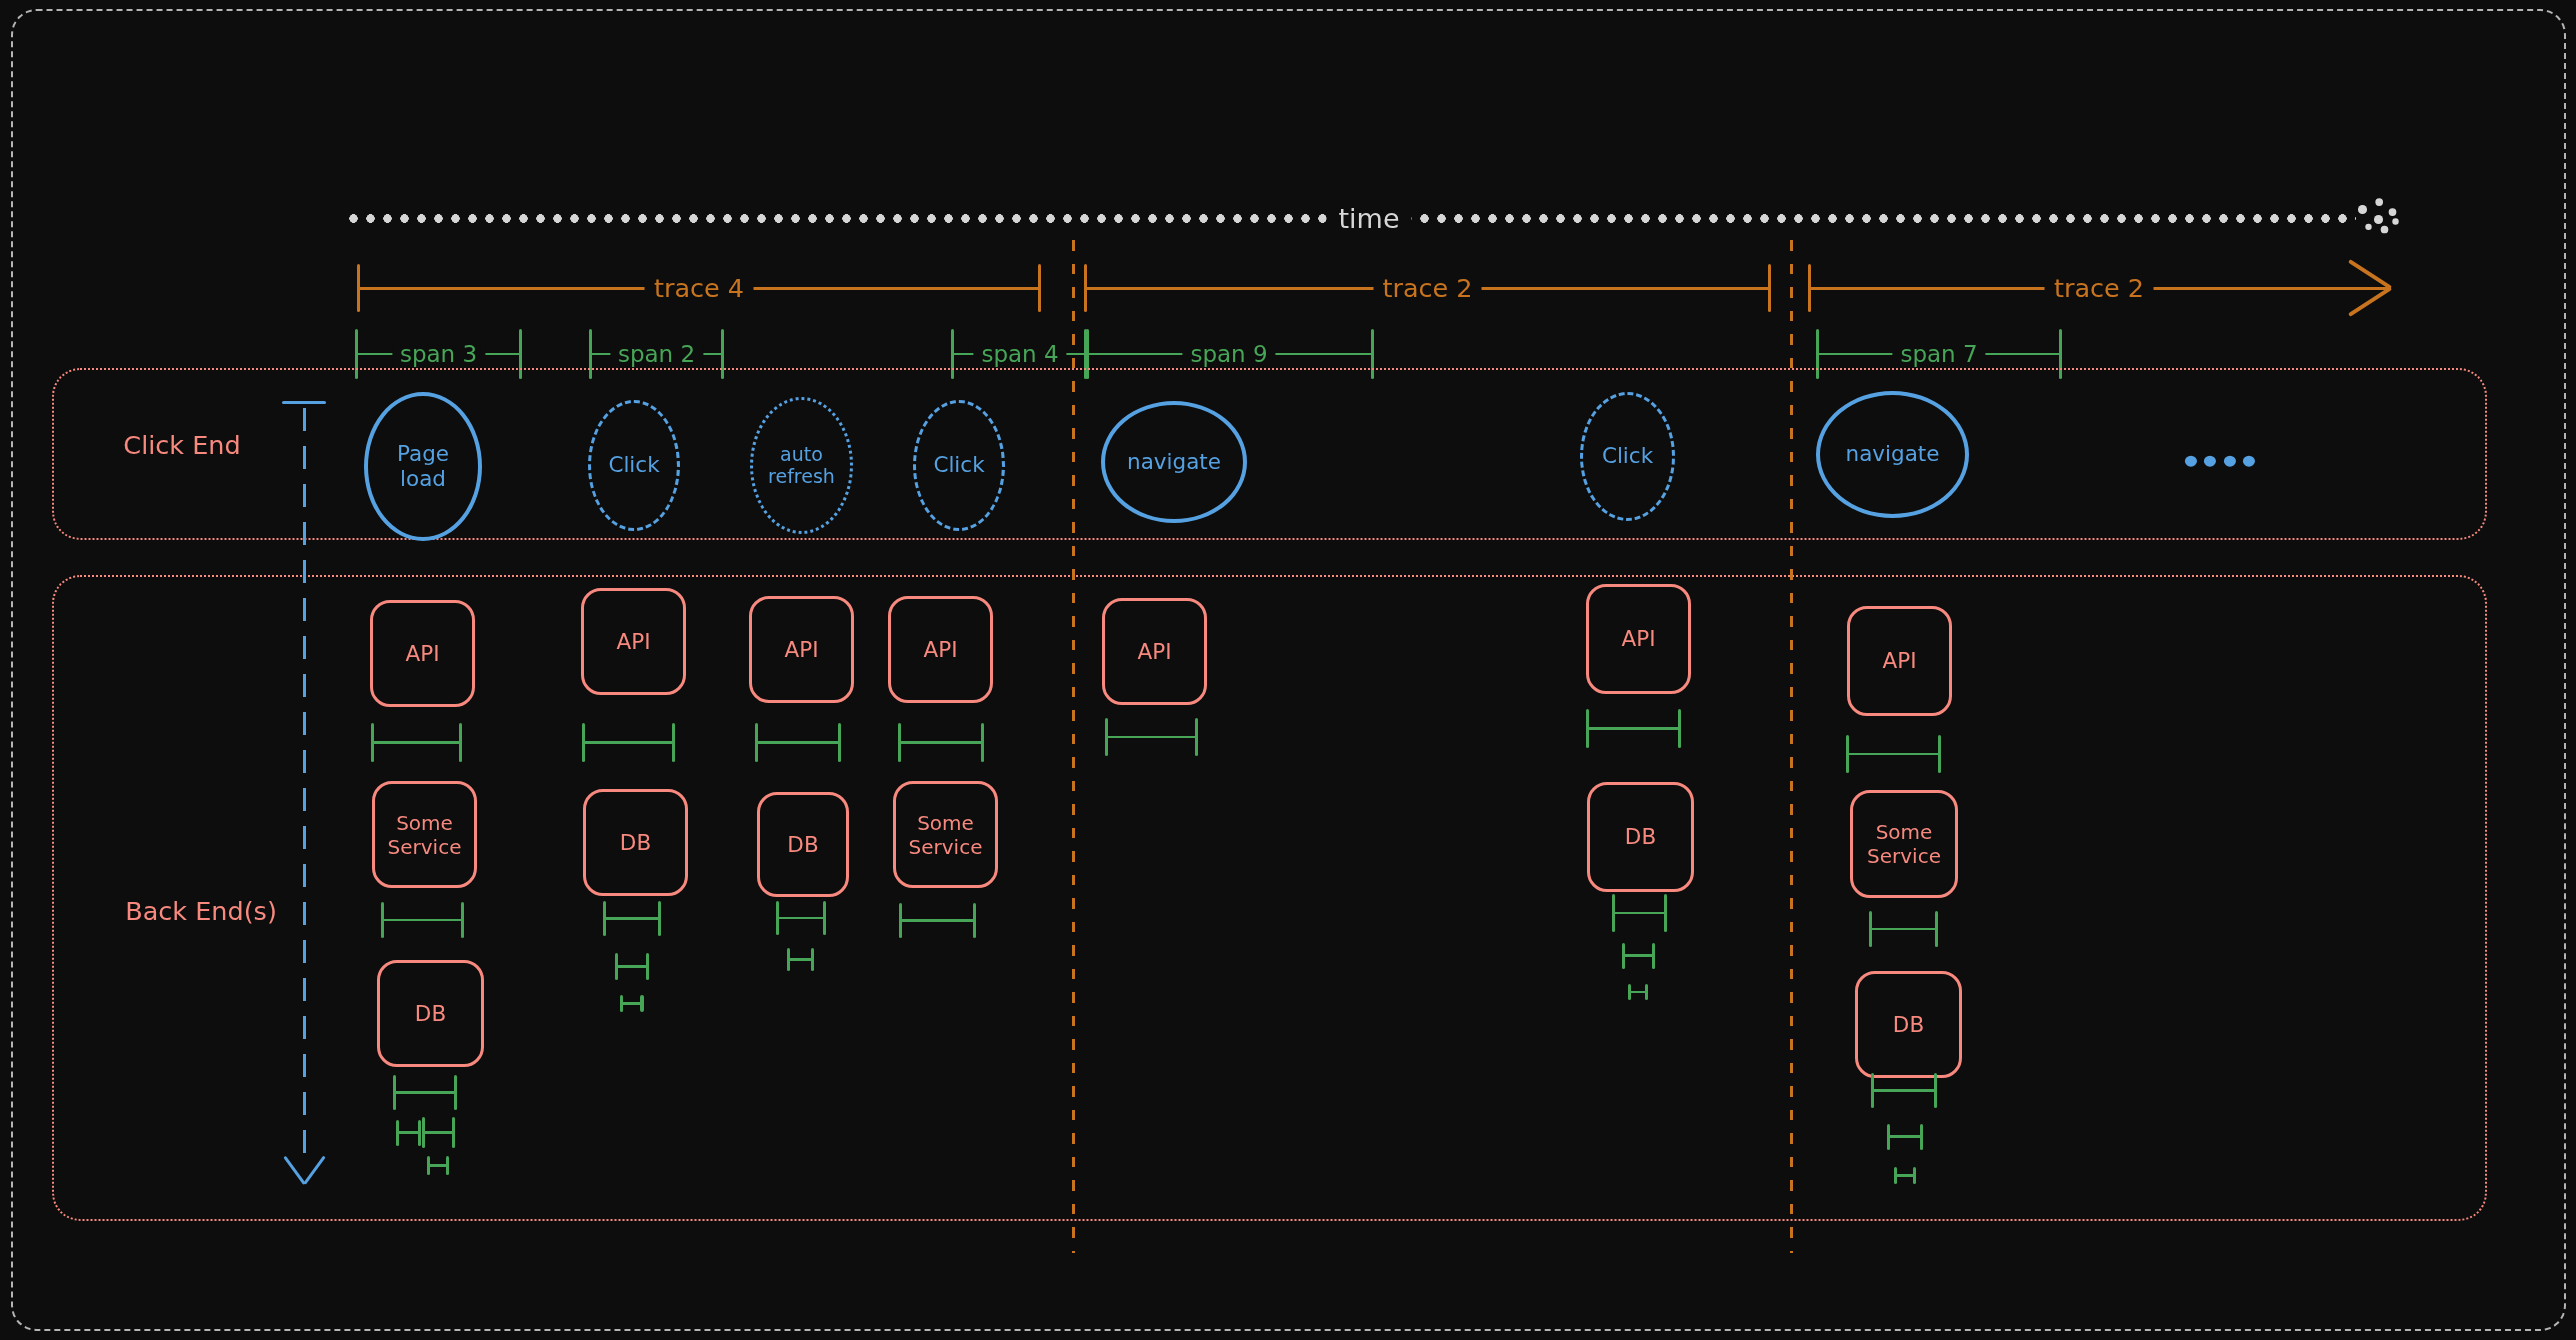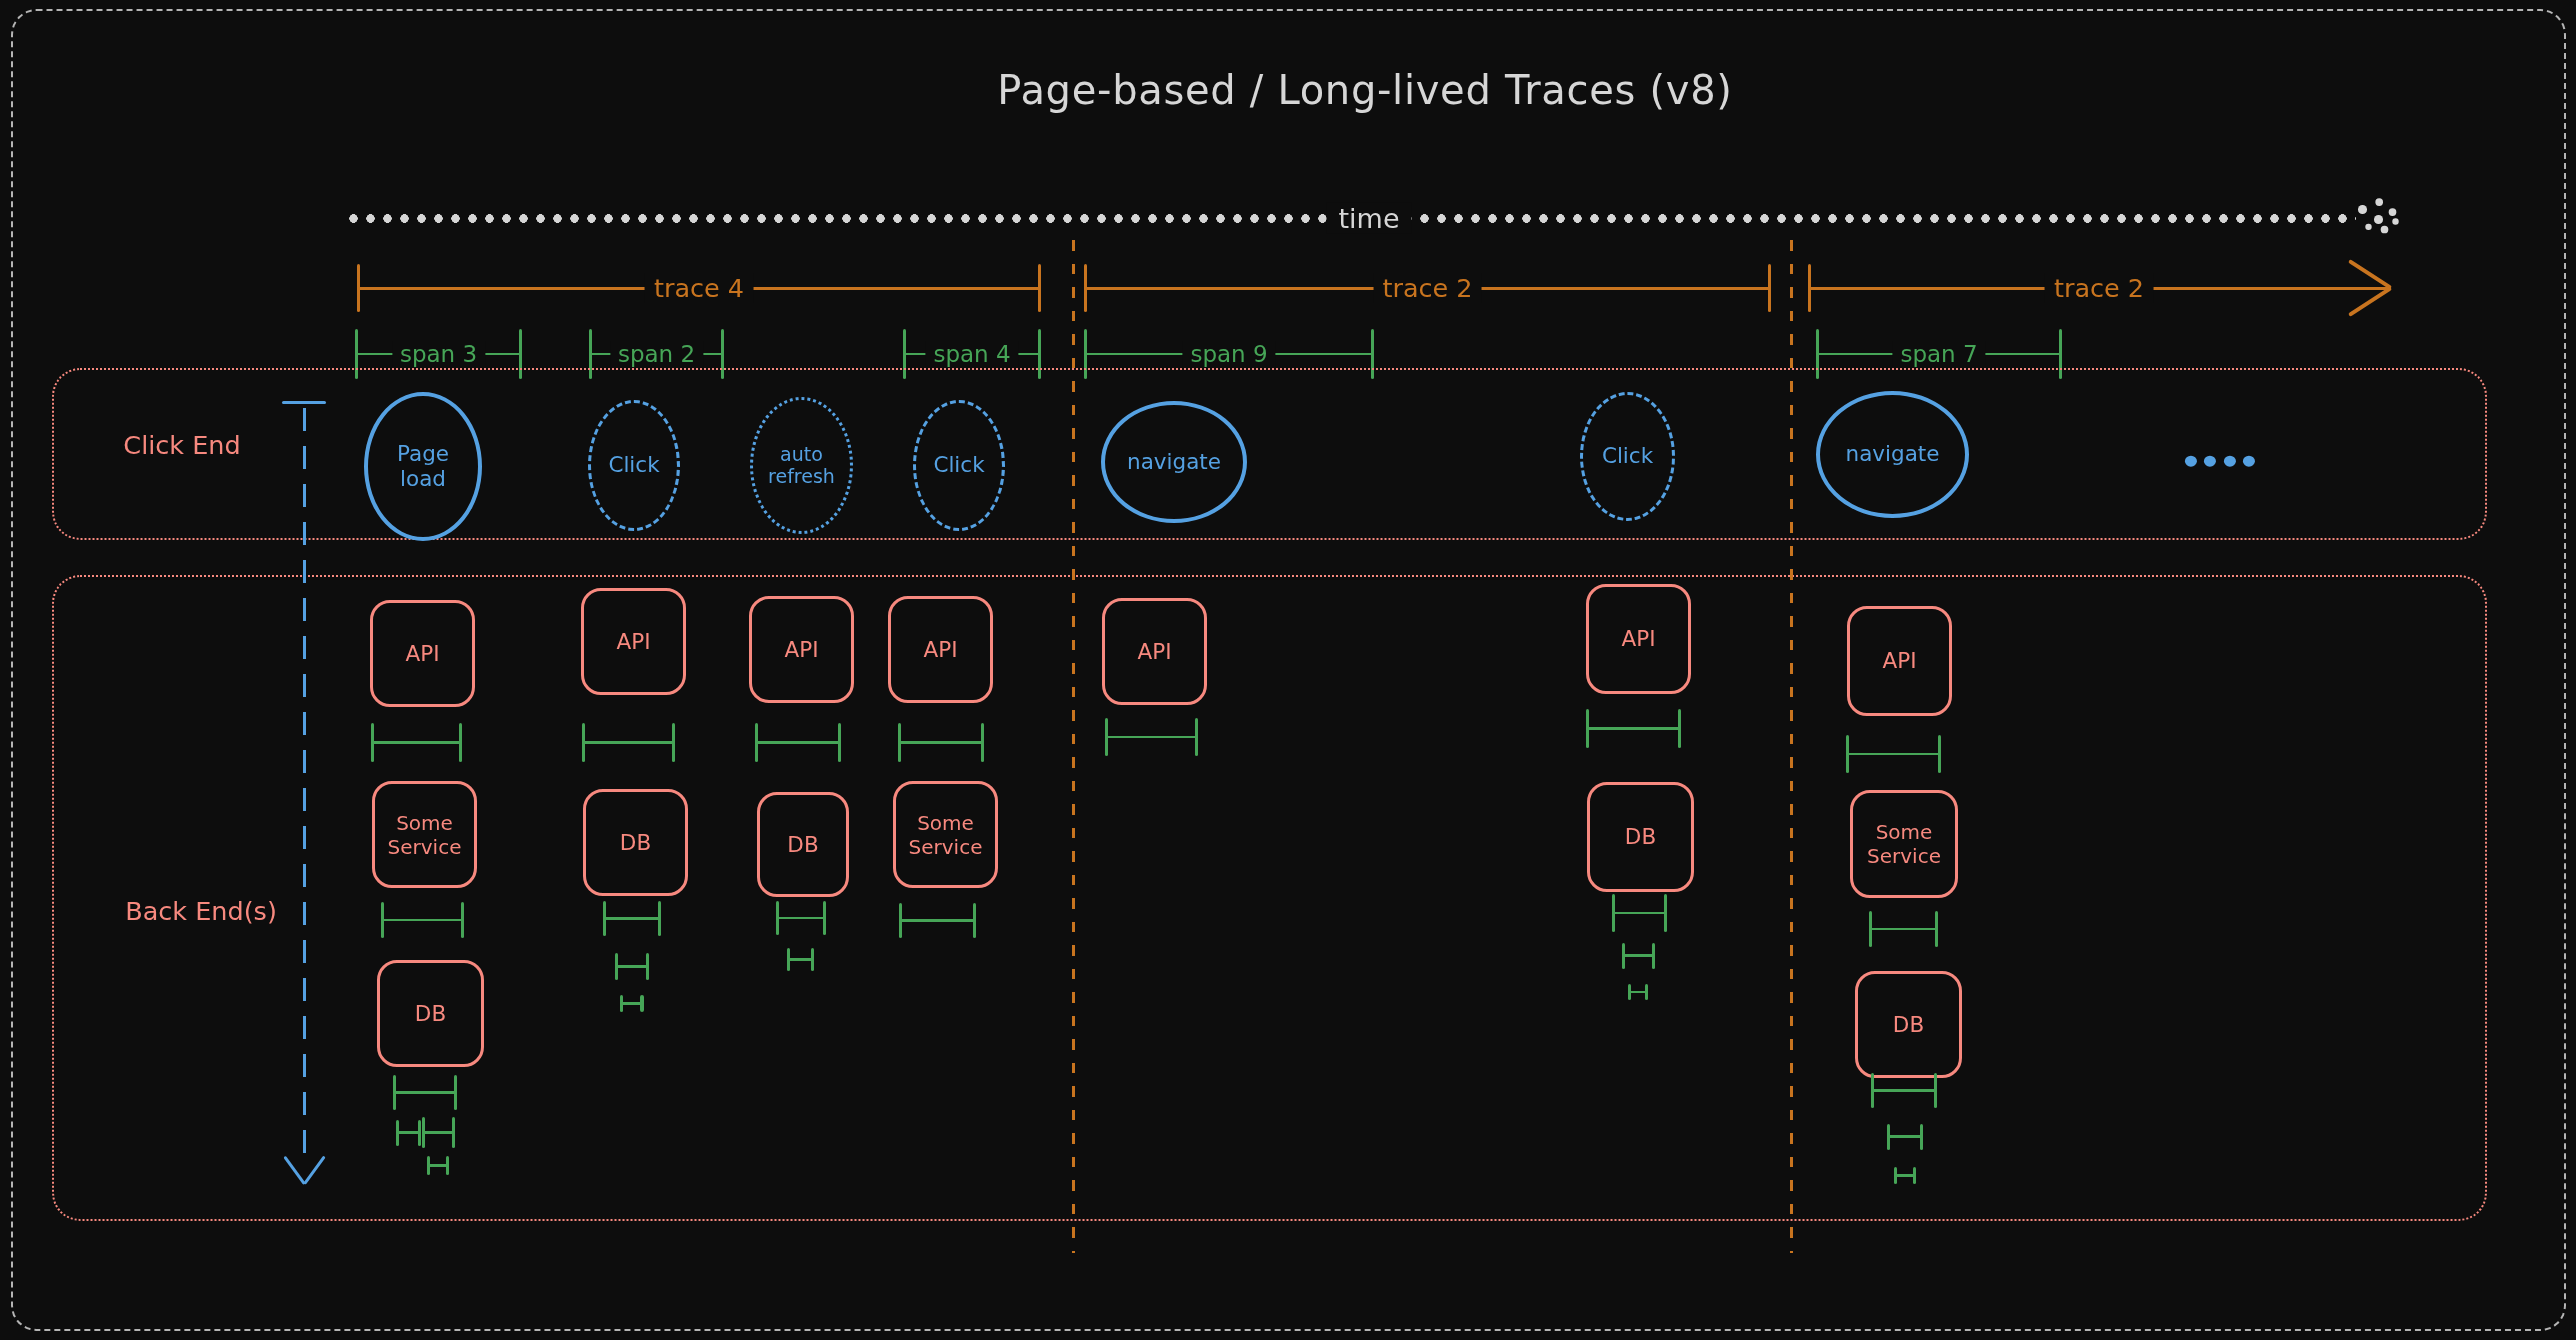--- a/index.html
+++ b/index.html
@@ -57,21 +57,20 @@
   .be-box .small{font-size:20px;}
   
   #ellipsis{display:flex;gap:7.4px;transform:translate(-50%,-50%);}
   #ellipsis .dot{width:12px;height:10.7px;border-radius:50%;background:var(--blue);}
 </style>
 </head>
 <body>
 
 <div id="canvas">
   <div id="outer-border" class="abs"></div>
-  <div id="title" class="abs">Page-based / Long-lived Traces (v8)</div>
 
   <div id="time-dots" class="abs" style="left: 345px; top: 214px; width: 2011px;"></div>
   <div id="time-label" class="abs" style="left: 1369px; top: 218px;">time</div>
   <div id="time-sparkle" class="abs" style="left: 2374px; top: 215px;"></div>
 
   <div id="traces-layer">
       <div class="abs trace" style="left: 358px; top: 260px; width: 682px;">
         <div class="abs tline"></div>
         <div class="abs tbar" style="left: -1.3px;"></div>
         <div class="abs tbar" style="right: -1.3px;"></div>
@@ -97,21 +96,21 @@
         <div class="abs bbar" style="left: -1.3px;"></div>
         <div class="abs bbar" style="right: -1.3px;"></div>
         <div class="abs span-label">span 3</div>
       </div>
       <div class="abs bracket" style="left: 590px; top: 329px; width: 133px; height: 50px;">
         <div class="abs bline"></div>
         <div class="abs bbar" style="left: -1.3px;"></div>
         <div class="abs bbar" style="right: -1.3px;"></div>
         <div class="abs span-label">span 2</div>
       </div>
-      <div class="abs bracket" style="left: 904px; top: 329px; width: 136px; height: 50px;">
+      <div class="abs bracket" style="left: 952px; top: 329px; width: 136px; height: 50px;">
         <div class="abs bline"></div>
         <div class="abs bbar" style="left: -1.3px;"></div>
         <div class="abs bbar" style="right: -1.3px;"></div>
         <div class="abs span-label">span 4</div>
       </div>
       <div class="abs bracket" style="left: 1085px; top: 329px; width: 288px; height: 50px;">
         <div class="abs bline"></div>
         <div class="abs bbar" style="left: -1.3px;"></div>
         <div class="abs bbar" style="right: -1.3px;"></div>
         <div class="abs span-label">span 9</div>

